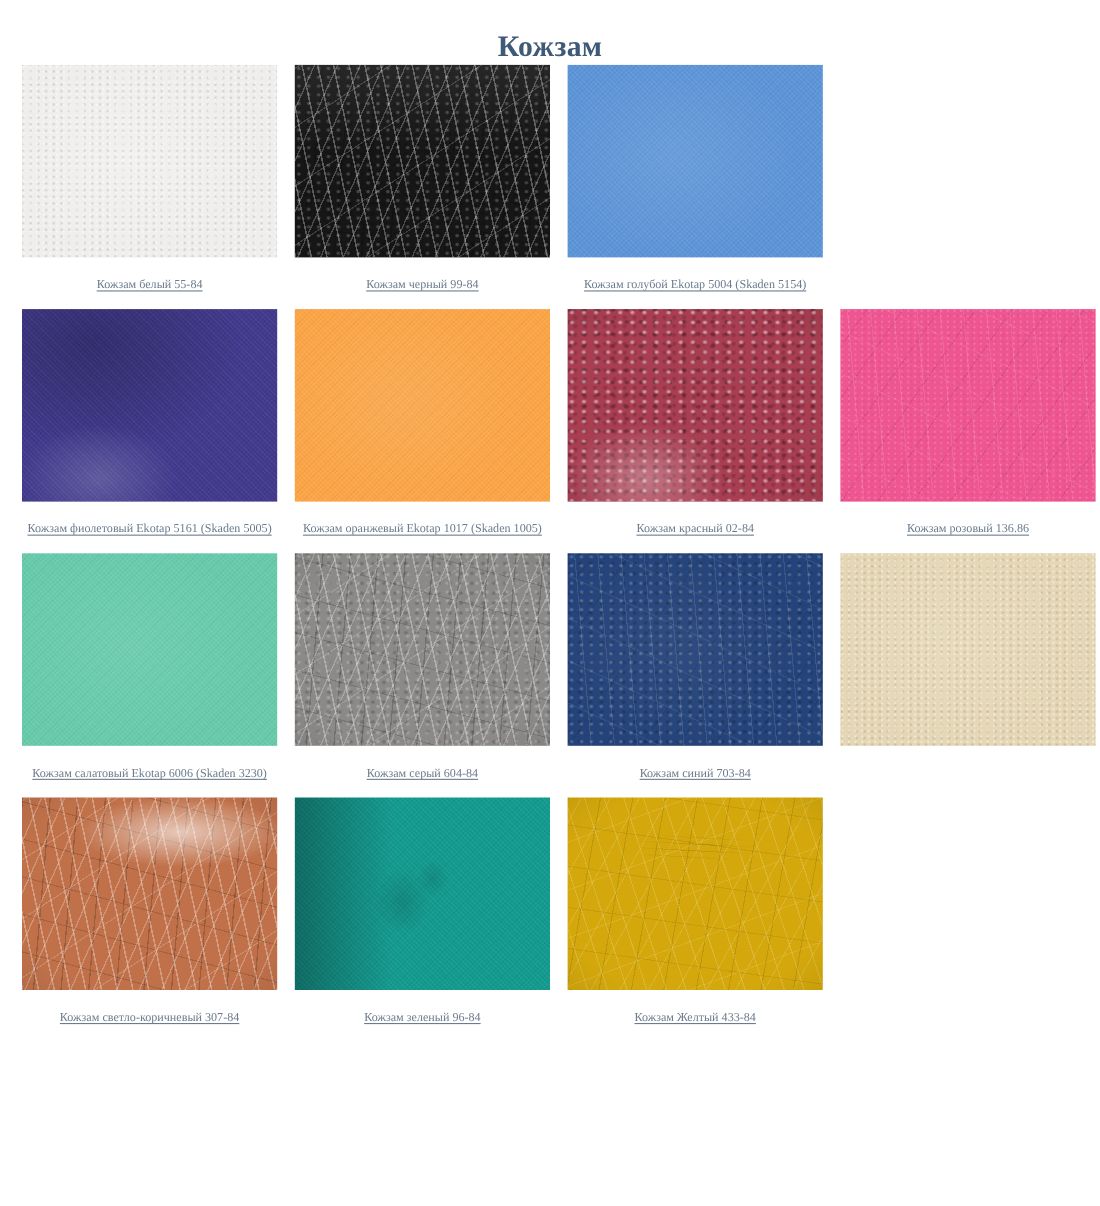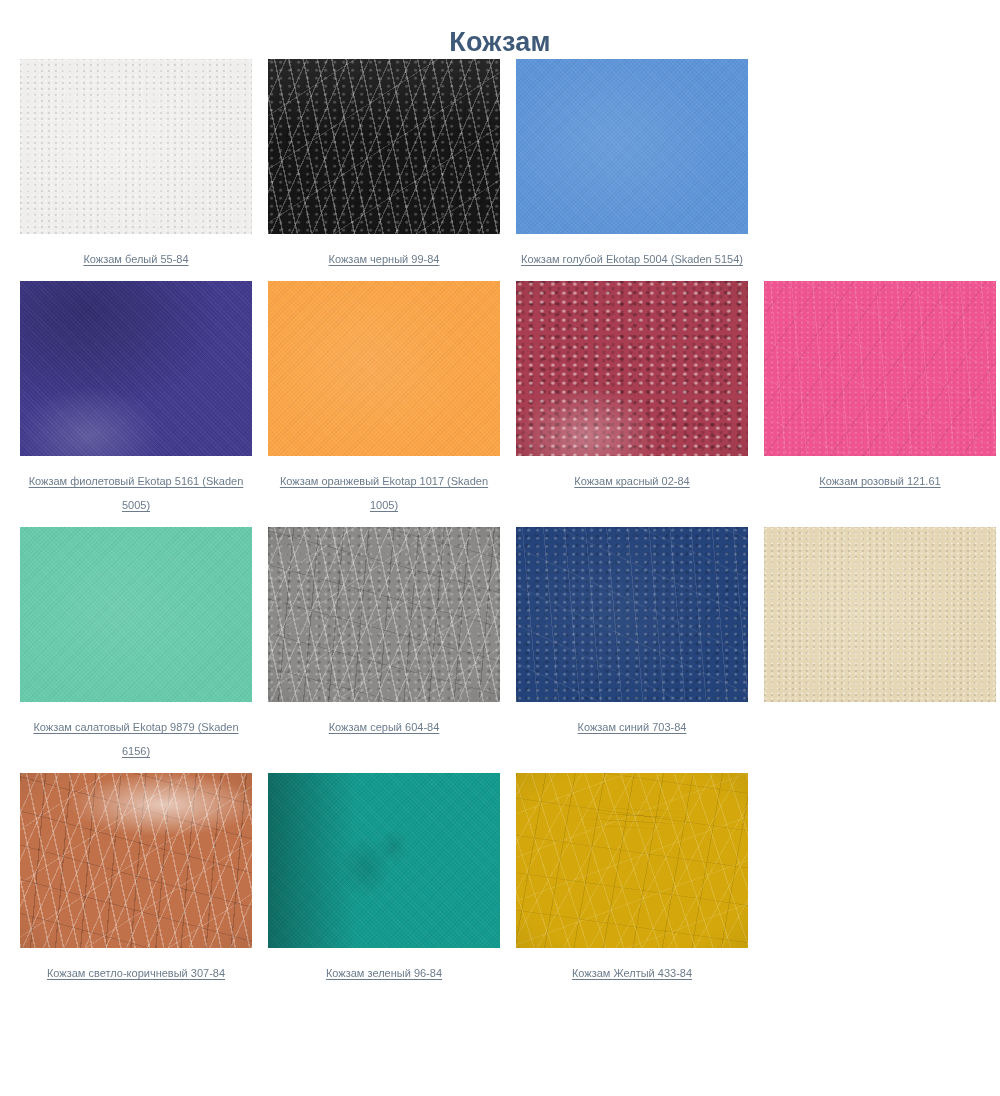--- a/index.html
+++ b/index.html
@@ -10,20 +10,21 @@
     width: 1000px;
     height: 1096px;
     font-family: "Liberation Sans", sans-serif;
   }
   #page {
     position: relative;
     width: 1000px;
     height: 1096px;
     overflow: hidden;
     background: #ffffff;
+    font-family: Liberation Serif, serif;
   }
   .page-title {
     text-align: center;
     font-size: 27px;
     font-weight: bold;
     color: #3f5a78;
     letter-spacing: 0.2px;
     margin: 0;
     padding-top: 25px;
     height: 59px;
@@ -225,33 +226,33 @@
           <div class="tex vignette"></div>
         </div>
         <a class="caption">Кожзам красный 02-84</a>
       </div>
 
       <div class="cell">
         <div class="swatch" style="background-color:#ef5590">
           <div class="tex veins-soft"></div>
           <div class="tex grain-fine" style="opacity:.35"></div>
         </div>
-        <a class="caption">Кожзам розовый 121.61</a>
+        <a class="caption">Кожзам розовый 136.86</a>
       </div>
 
     </div>
 
     <div class="row">
 
       <div class="cell">
         <div class="swatch" style="background-color:#67cbab">
           <div class="tex weave"></div>
           <div class="tex sheen-center" style="opacity:.4"></div>
         </div>
-        <a class="caption">Кожзам салатовый Ekotap 9879 (Skaden 6156)</a>
+        <a class="caption">Кожзам салатовый Ekotap 6006 (Skaden 3230)</a>
       </div>
 
       <div class="cell">
         <div class="swatch" style="background-color:#8b8a88">
           <div class="tex veins-strong"></div>
           <div class="tex grain-med"></div>
           <div class="tex vignette"></div>
         </div>
         <a class="caption">Кожзам серый 604-84</a>
       </div>

